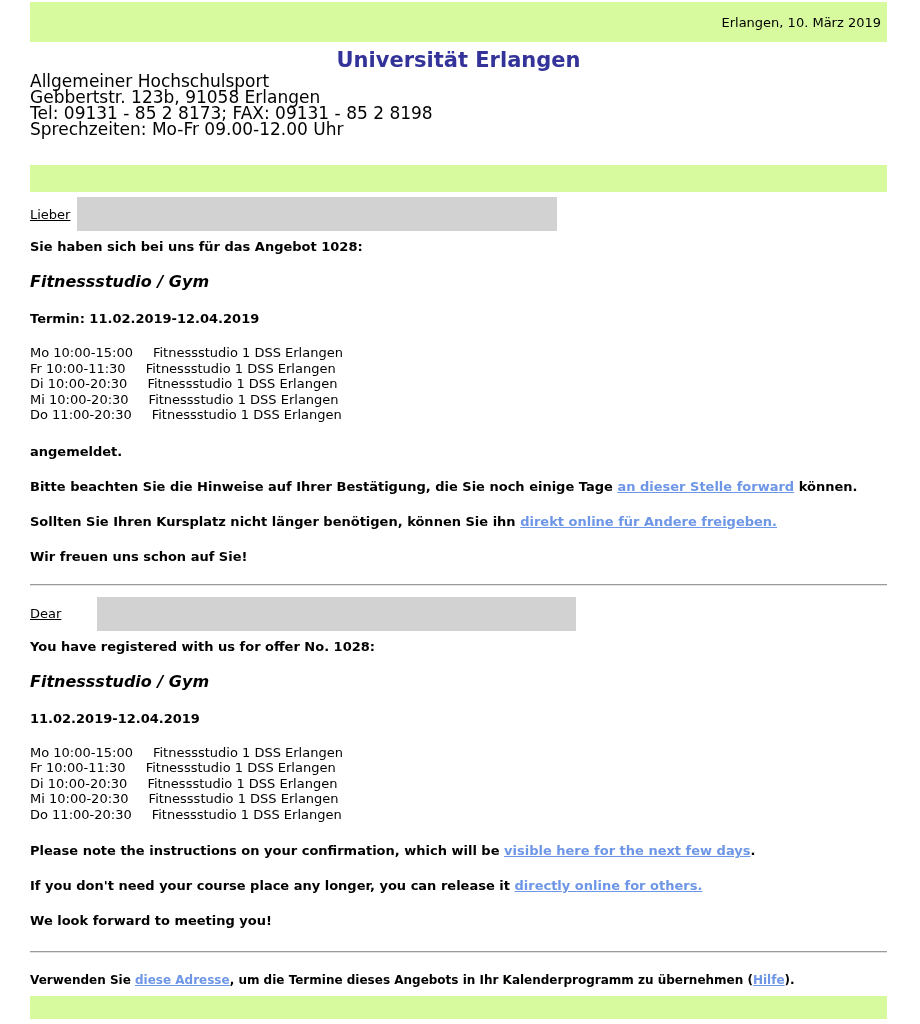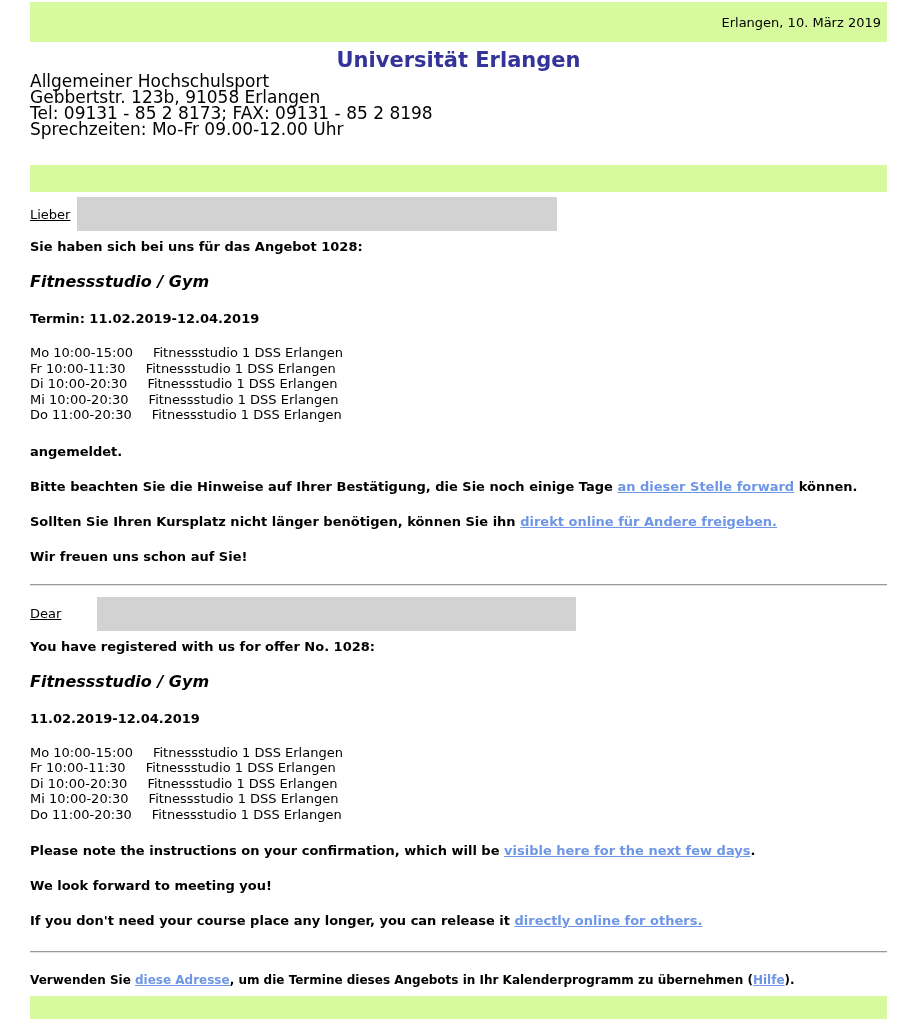--- a/index.html
+++ b/index.html
@@ -202,23 +202,23 @@
       <div class="sched-row">
         <span>Mi 10:00-20:30</span><span class="loc">Fitnessstudio 1 DSS Erlangen</span>
       </div>
       <div class="sched-row">
         <span>Do 11:00-20:30</span><span class="loc">Fitnessstudio 1 DSS Erlangen</span>
       </div>
     </div>
 
     <p class="note-en"><span>Please note the instructions on your confirmation, which will be </span><a class="mail-link">visible here for the next few days</a><span>.</span></p>
 
+    <p><span>If you don't need your course place any longer, you can release it </span><a class="mail-link">directly online for others.</a></p>
+
     <p>We look forward to meeting you!</p>
-
-    <p><span>If you don't need your course place any longer, you can release it </span><a class="mail-link">directly online for others.</a></p>
   </div>
 
   <hr class="divider second">
 
   <p class="footer-note"><span>Verwenden Sie </span><a class="mail-link">diese Adresse</a><span>, um die Termine dieses Angebots in Ihr Kalenderprogramm zu übernehmen (</span><a class="mail-link">Hilfe</a><span>).</span></p>
 
   <div class="greenbar bar-bottom"></div>
 
 </div>
 

